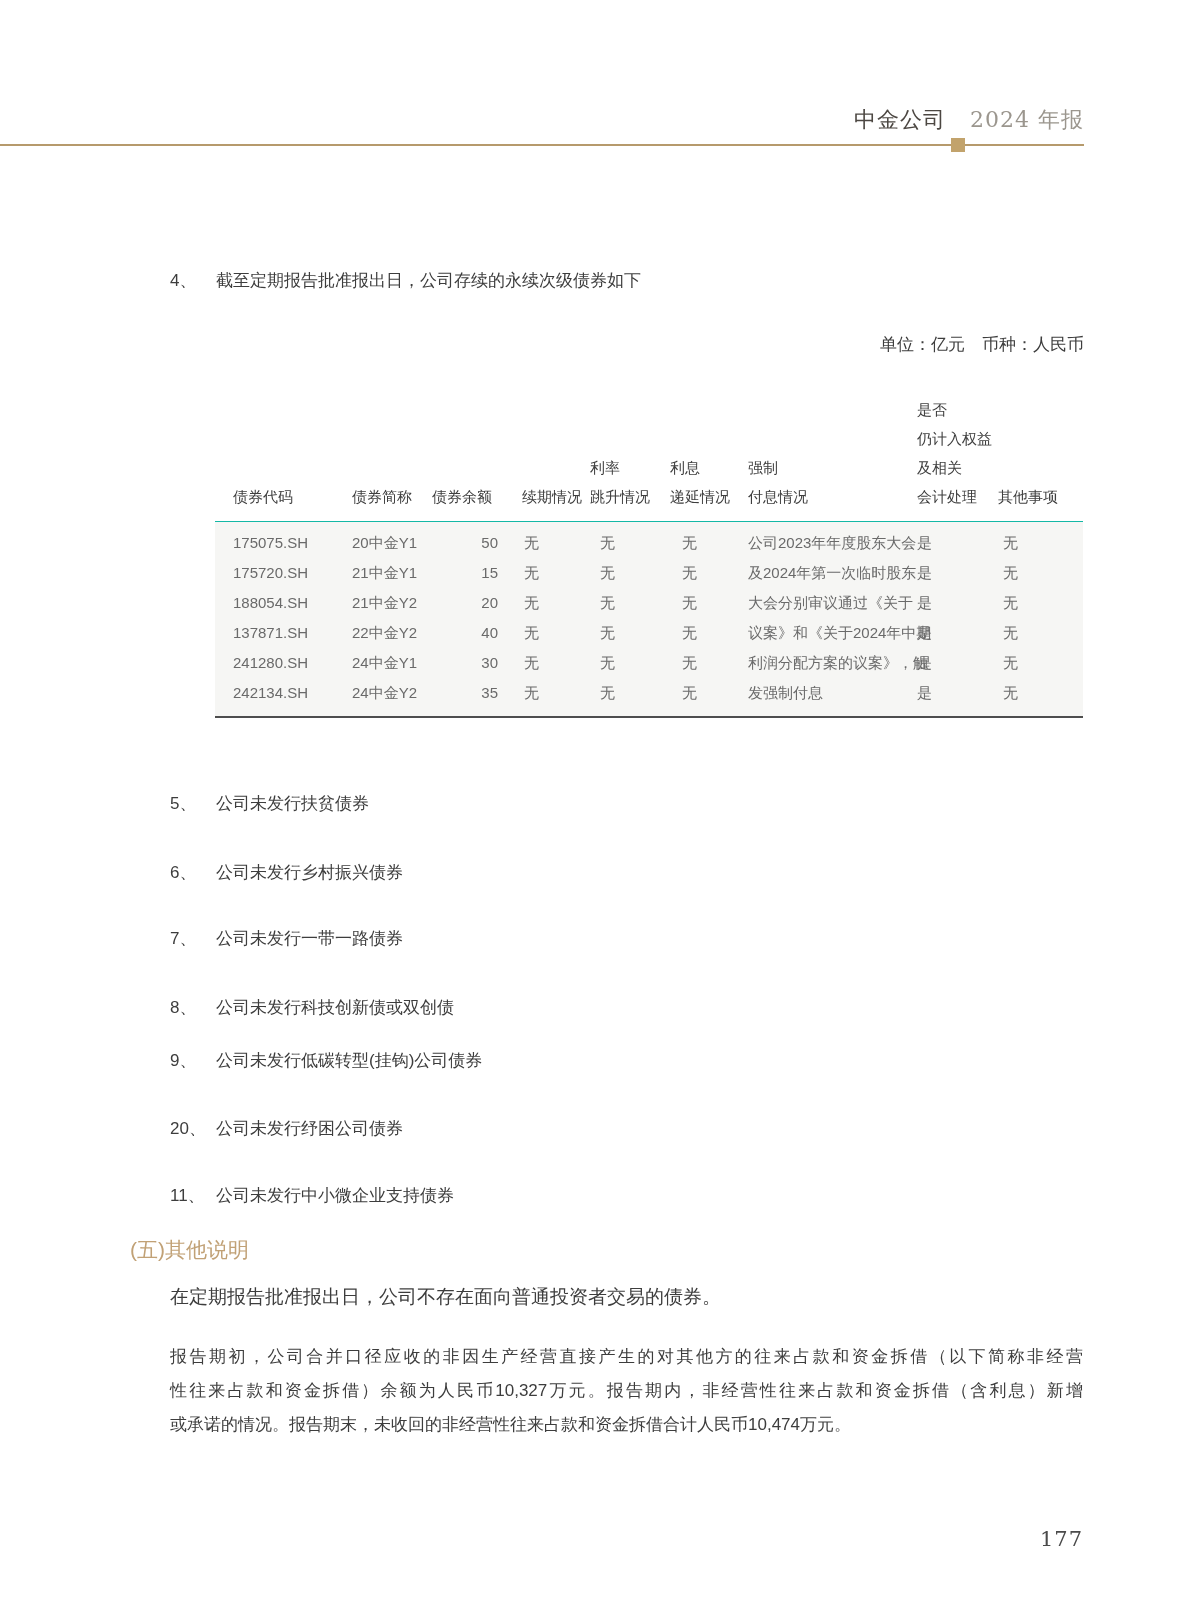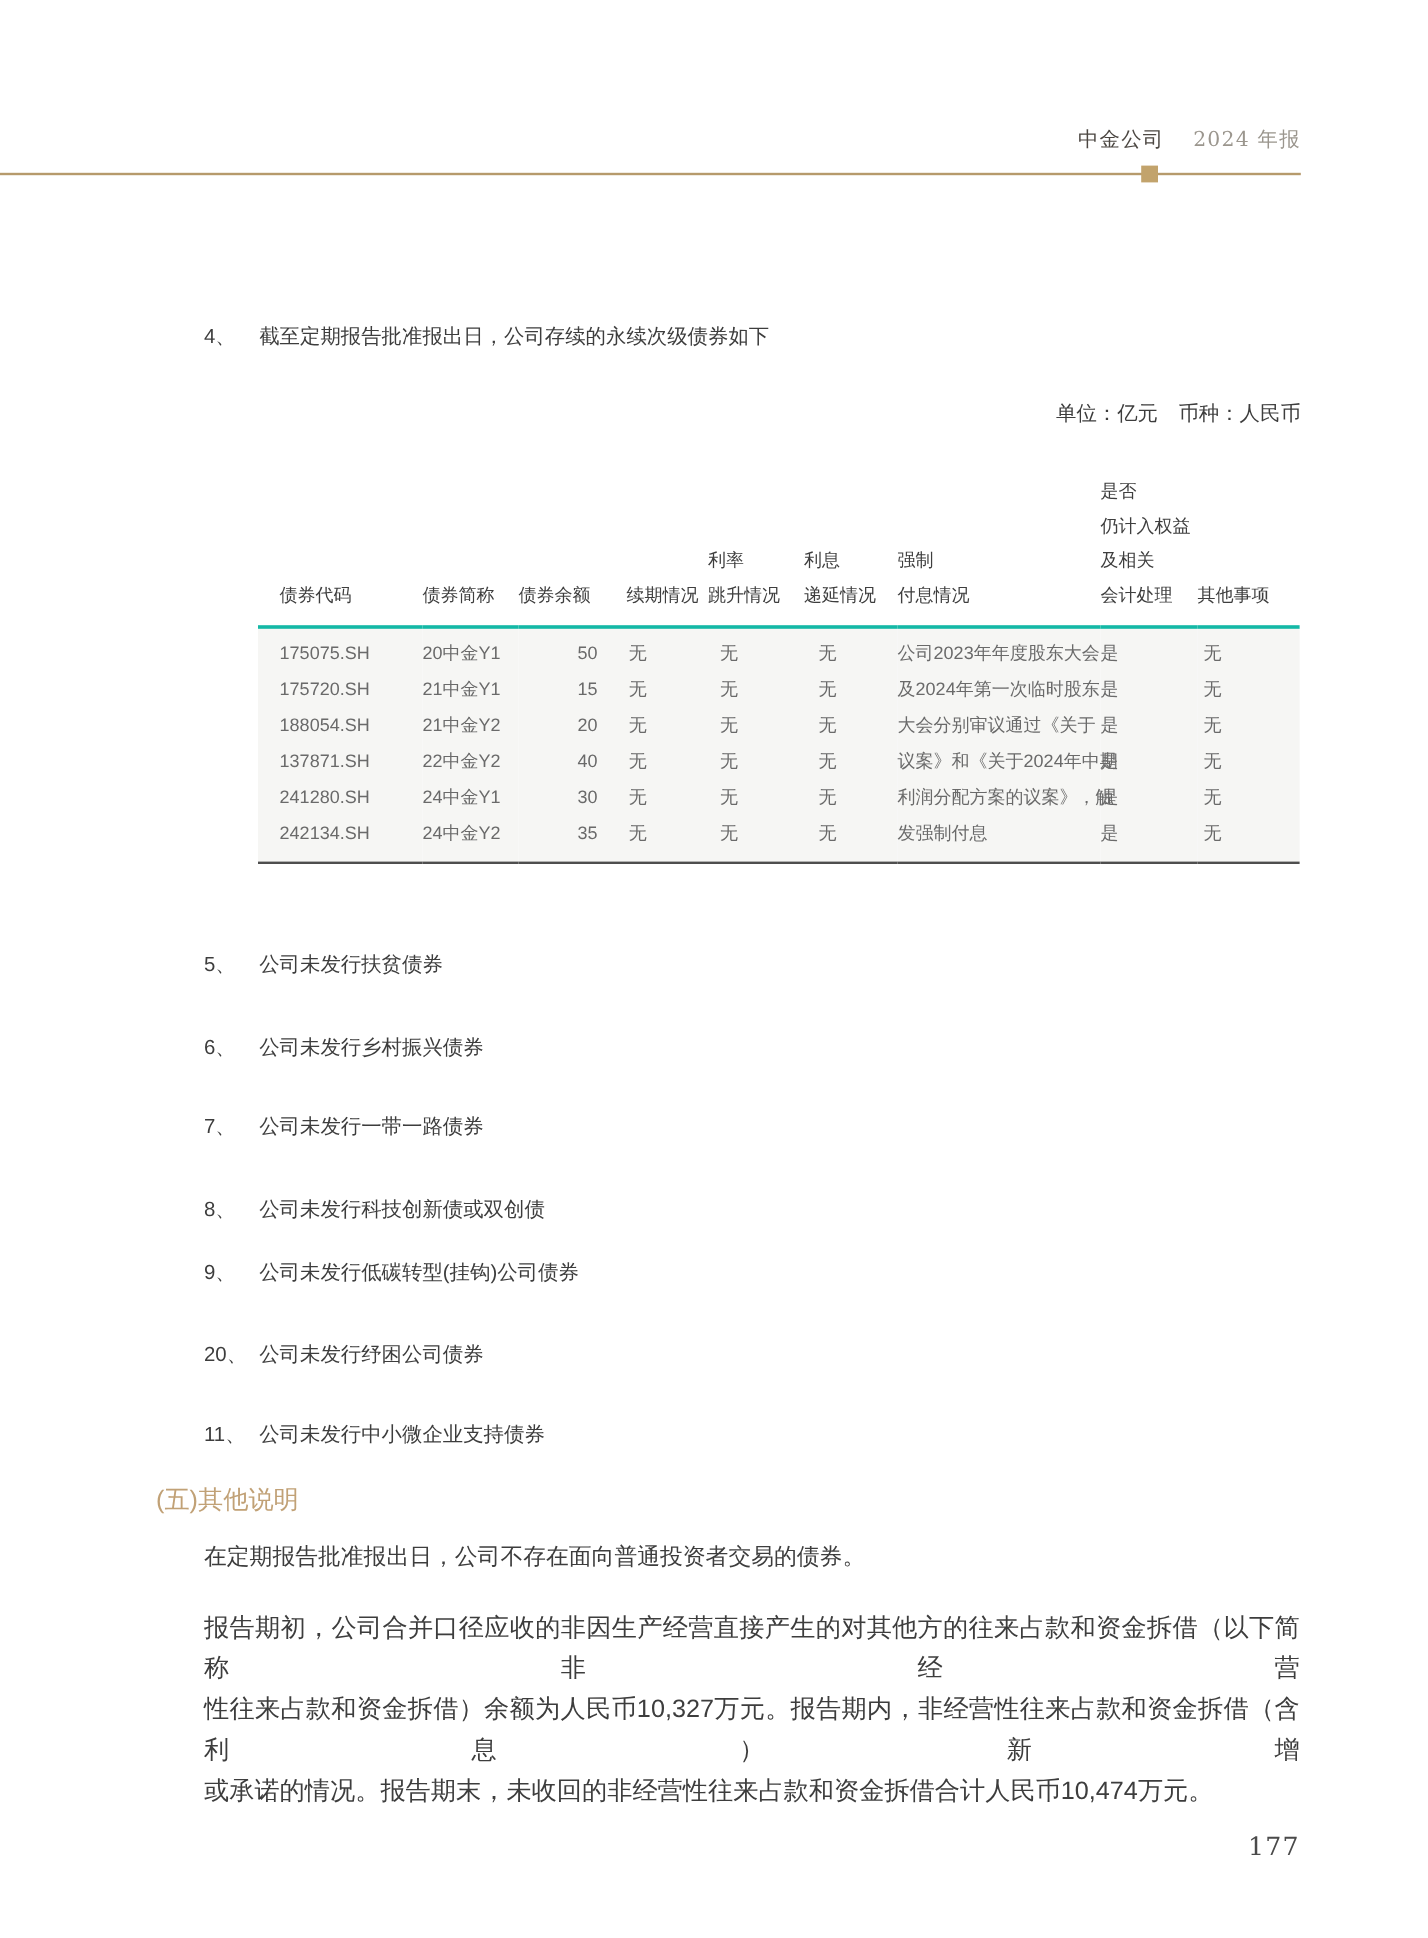--- a/index.html
+++ b/index.html
@@ -1,53 +1,53 @@
 <!DOCTYPE html>
 <html><head>
 <meta charset="utf-8">
 <style>
   html,body{margin:0;padding:0;background:#ffffff;}
   .page{position:relative;width:1190px;height:1615px;background:#ffffff;overflow:hidden;
         font-family:"Liberation Sans","DejaVu Sans",sans-serif;color:#3d3d3d;}
 
   
   .hdr{position:absolute;top:105px;left:0;width:1084px;text-align:right;
-       font-family:"DejaVu Serif","Liberation Serif",serif;font-size:17px;letter-spacing:1px;white-space:nowrap;}
+       font-family:"DejaVu Serif","Liberation Serif",serif;font-size:22px;letter-spacing:1px;white-space:nowrap;}
   .hdr .company{color:#4c4742;}
   .hdr .year{color:#9b968e;margin-left:24px;}
   .rule{position:absolute;top:144px;left:0;width:1084px;height:2px;background:#b69a6c;}
   .rule-sq{position:absolute;top:138px;left:951px;width:14px;height:14px;background:#c2a36c;}
 
   
   .item{position:absolute;left:170px;font-size:17px;display:flex;line-height:22px;color:#3d3d3d;}
   .item .num{width:46px;flex:none;}
 
   .unit{position:absolute;top:333px;left:0;width:1084px;text-align:right;font-size:17px;color:#3d3d3d;}
 
   
   table.bond{position:absolute;left:215px;top:395px;width:868px;border-collapse:collapse;
              table-layout:fixed;font-size:15px;}
   table.bond th{font-weight:normal;text-align:left;vertical-align:bottom;white-space:pre-line;
-                color:#3e3e3e;padding:0 0 10px 0;line-height:29px;border-bottom:3px solid #14b8a6;}
+                color:#3e3e3e;padding:0 0 10px 0;line-height:29px;border-bottom:1px solid #14b8a6;}
   table.bond tbody{background:#f6f6f4;}
   table.bond td{color:#6a6a6a;line-height:30px;white-space:nowrap;overflow:visible;padding:0;}
   .c1{padding-left:18px !important;}
   th.c3,td.c3{text-align:right;padding-right:2px !important;}
   th.c4{padding-left:22px !important;}
   td.c4{padding-left:24px !important;}
   td.c5{padding-left:10px !important;}
   td.c6{padding-left:12px !important;}
   td.c9{padding-left:5px !important;}
   table.bond tbody tr:first-child td{padding-top:6px;}
   table.bond tbody tr:last-child td{padding-bottom:8px;border-bottom:2px solid #4e4e4e;}
 
   
   .sec-heading{position:absolute;left:130px;top:1236px;font-size:21px;color:#c1a176;}
   .para1{position:absolute;left:170px;top:1284px;font-size:19px;}
-  .para2{position:absolute;left:170px;top:1340px;width:913px;font-size:21px;}
+  .para2{position:absolute;left:170px;top:1340px;width:913px;font-size:17px;}
   .para2 .ln{line-height:34px;text-align:justify;text-align-last:justify;}
   .para2 .ln.last{text-align-last:left;}
 
   .pageno{position:absolute;top:1527px;left:1040px;font-family:"DejaVu Serif","Liberation Serif",serif;
           font-size:21px;color:#4a4a4a;letter-spacing:1px;}
 </style>
 </head>
 <body>
 
 <div class="page">

